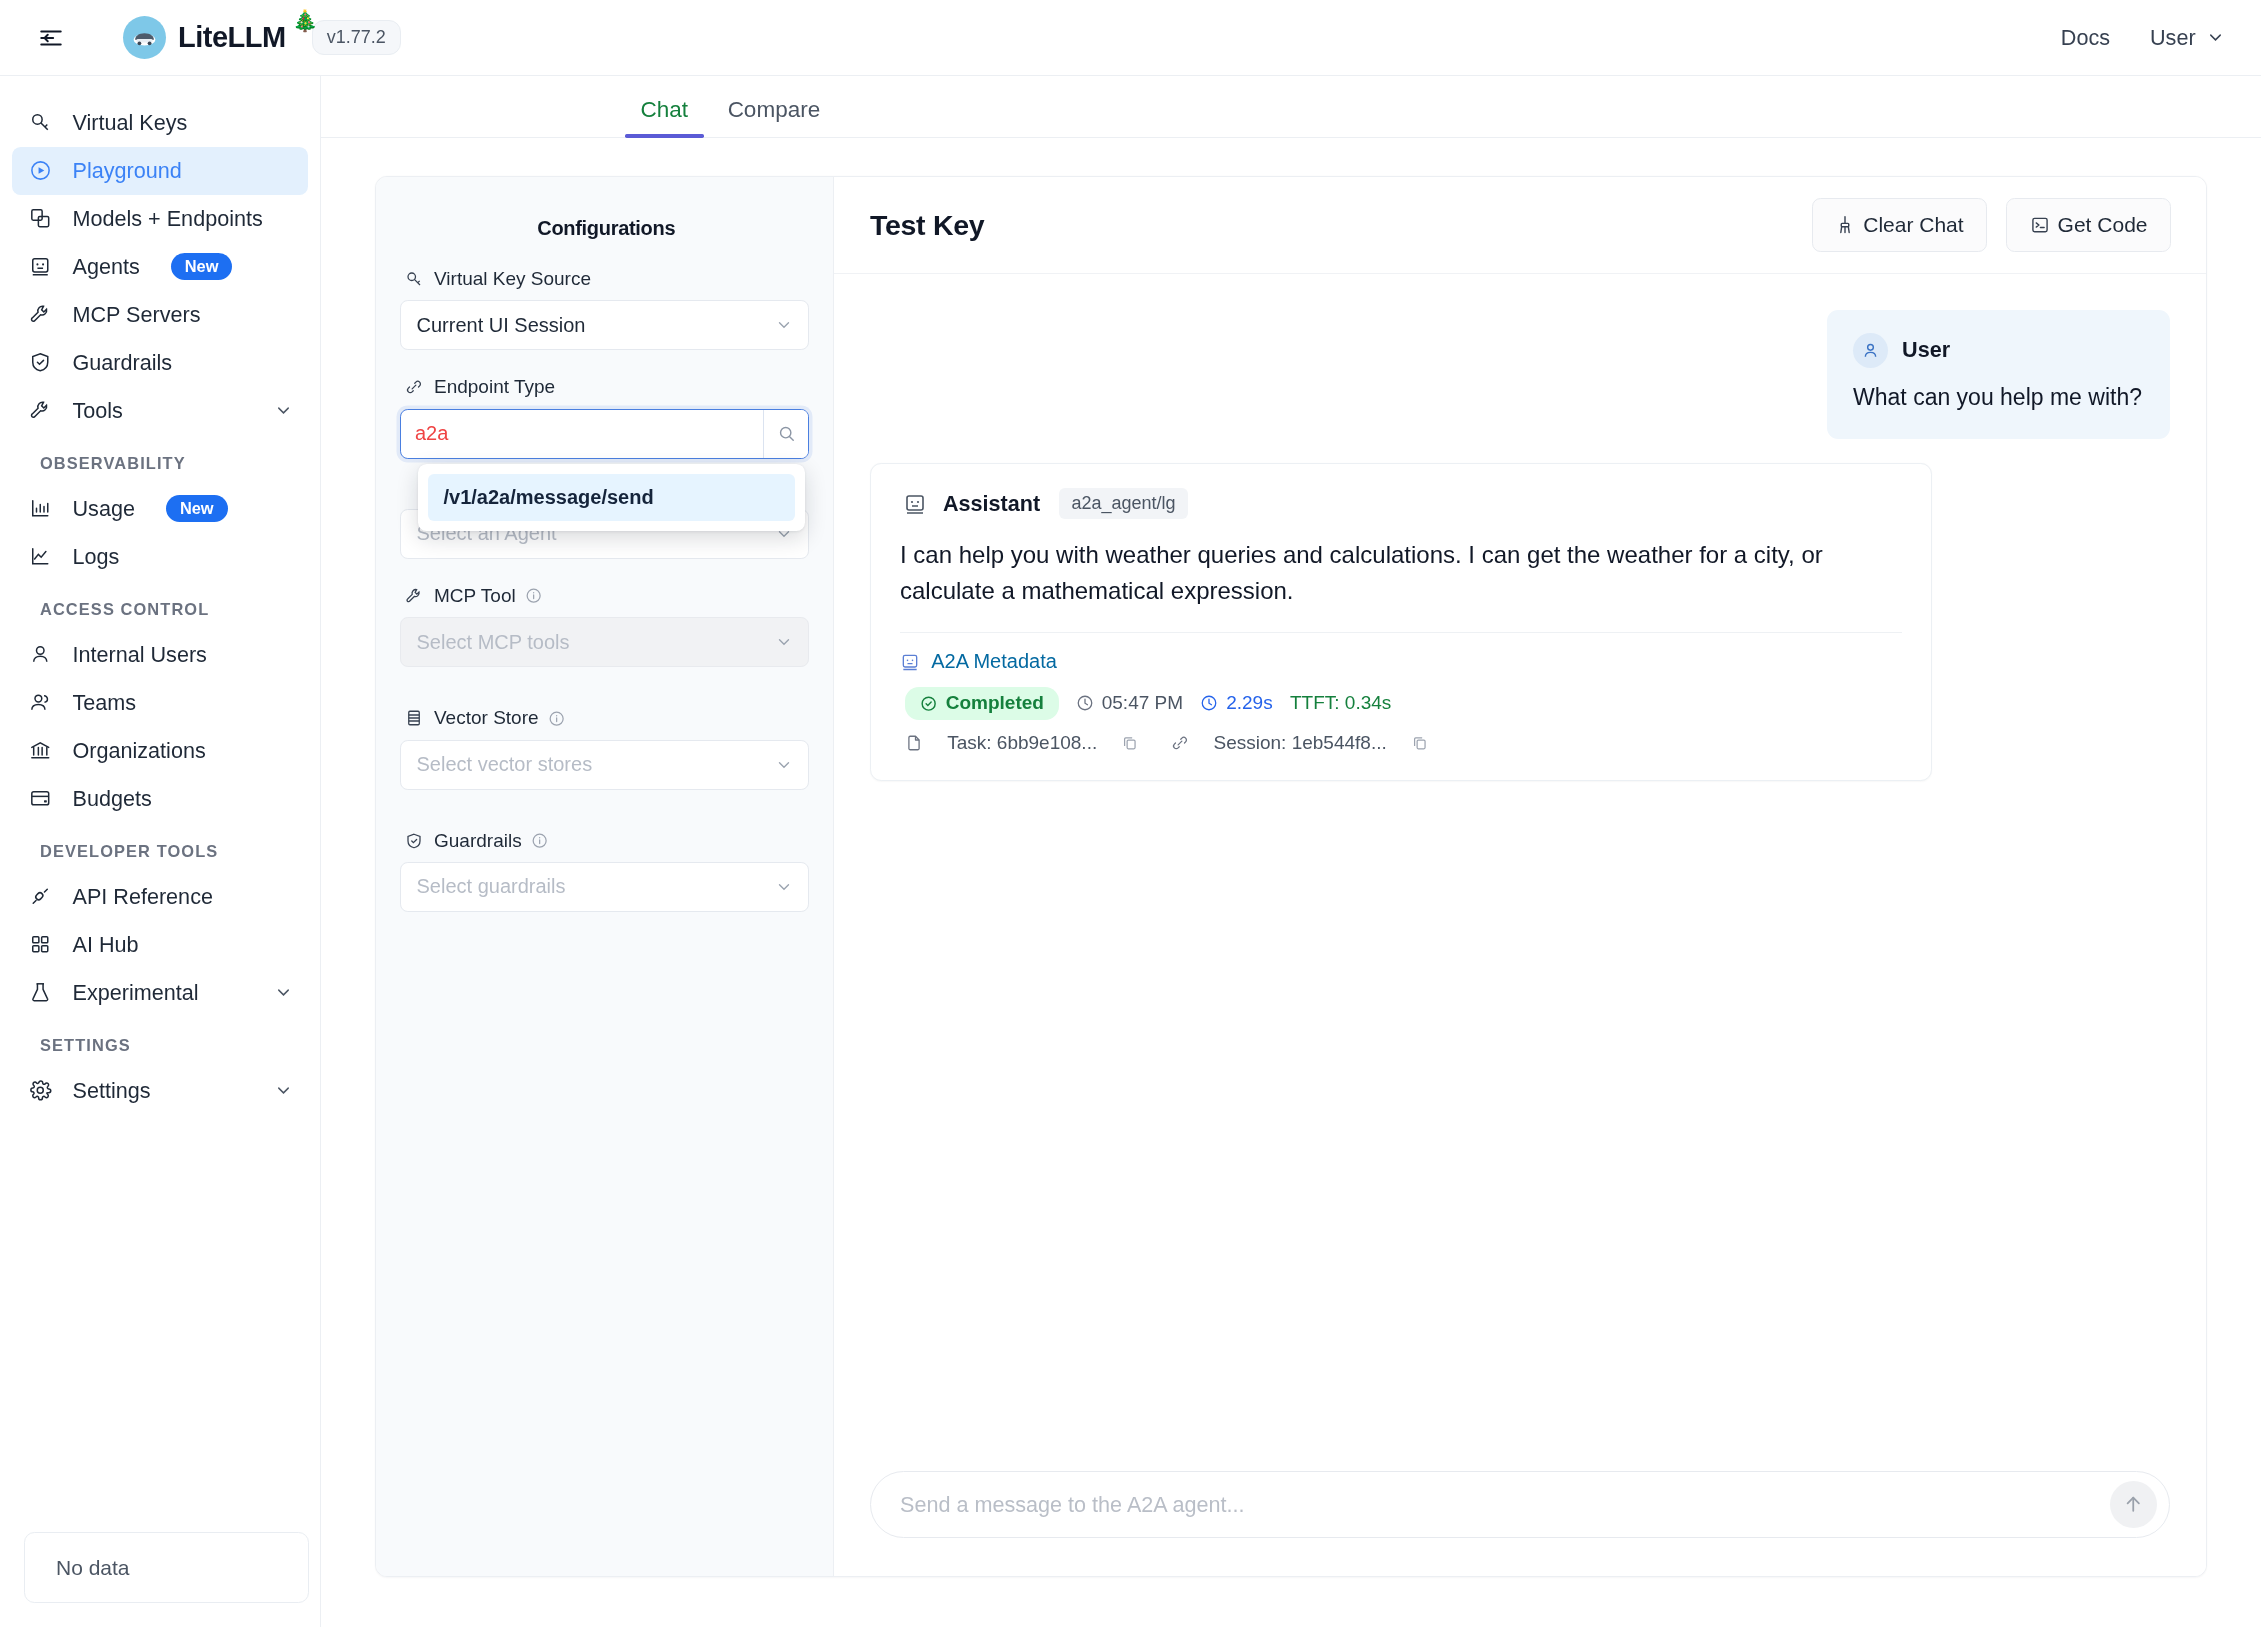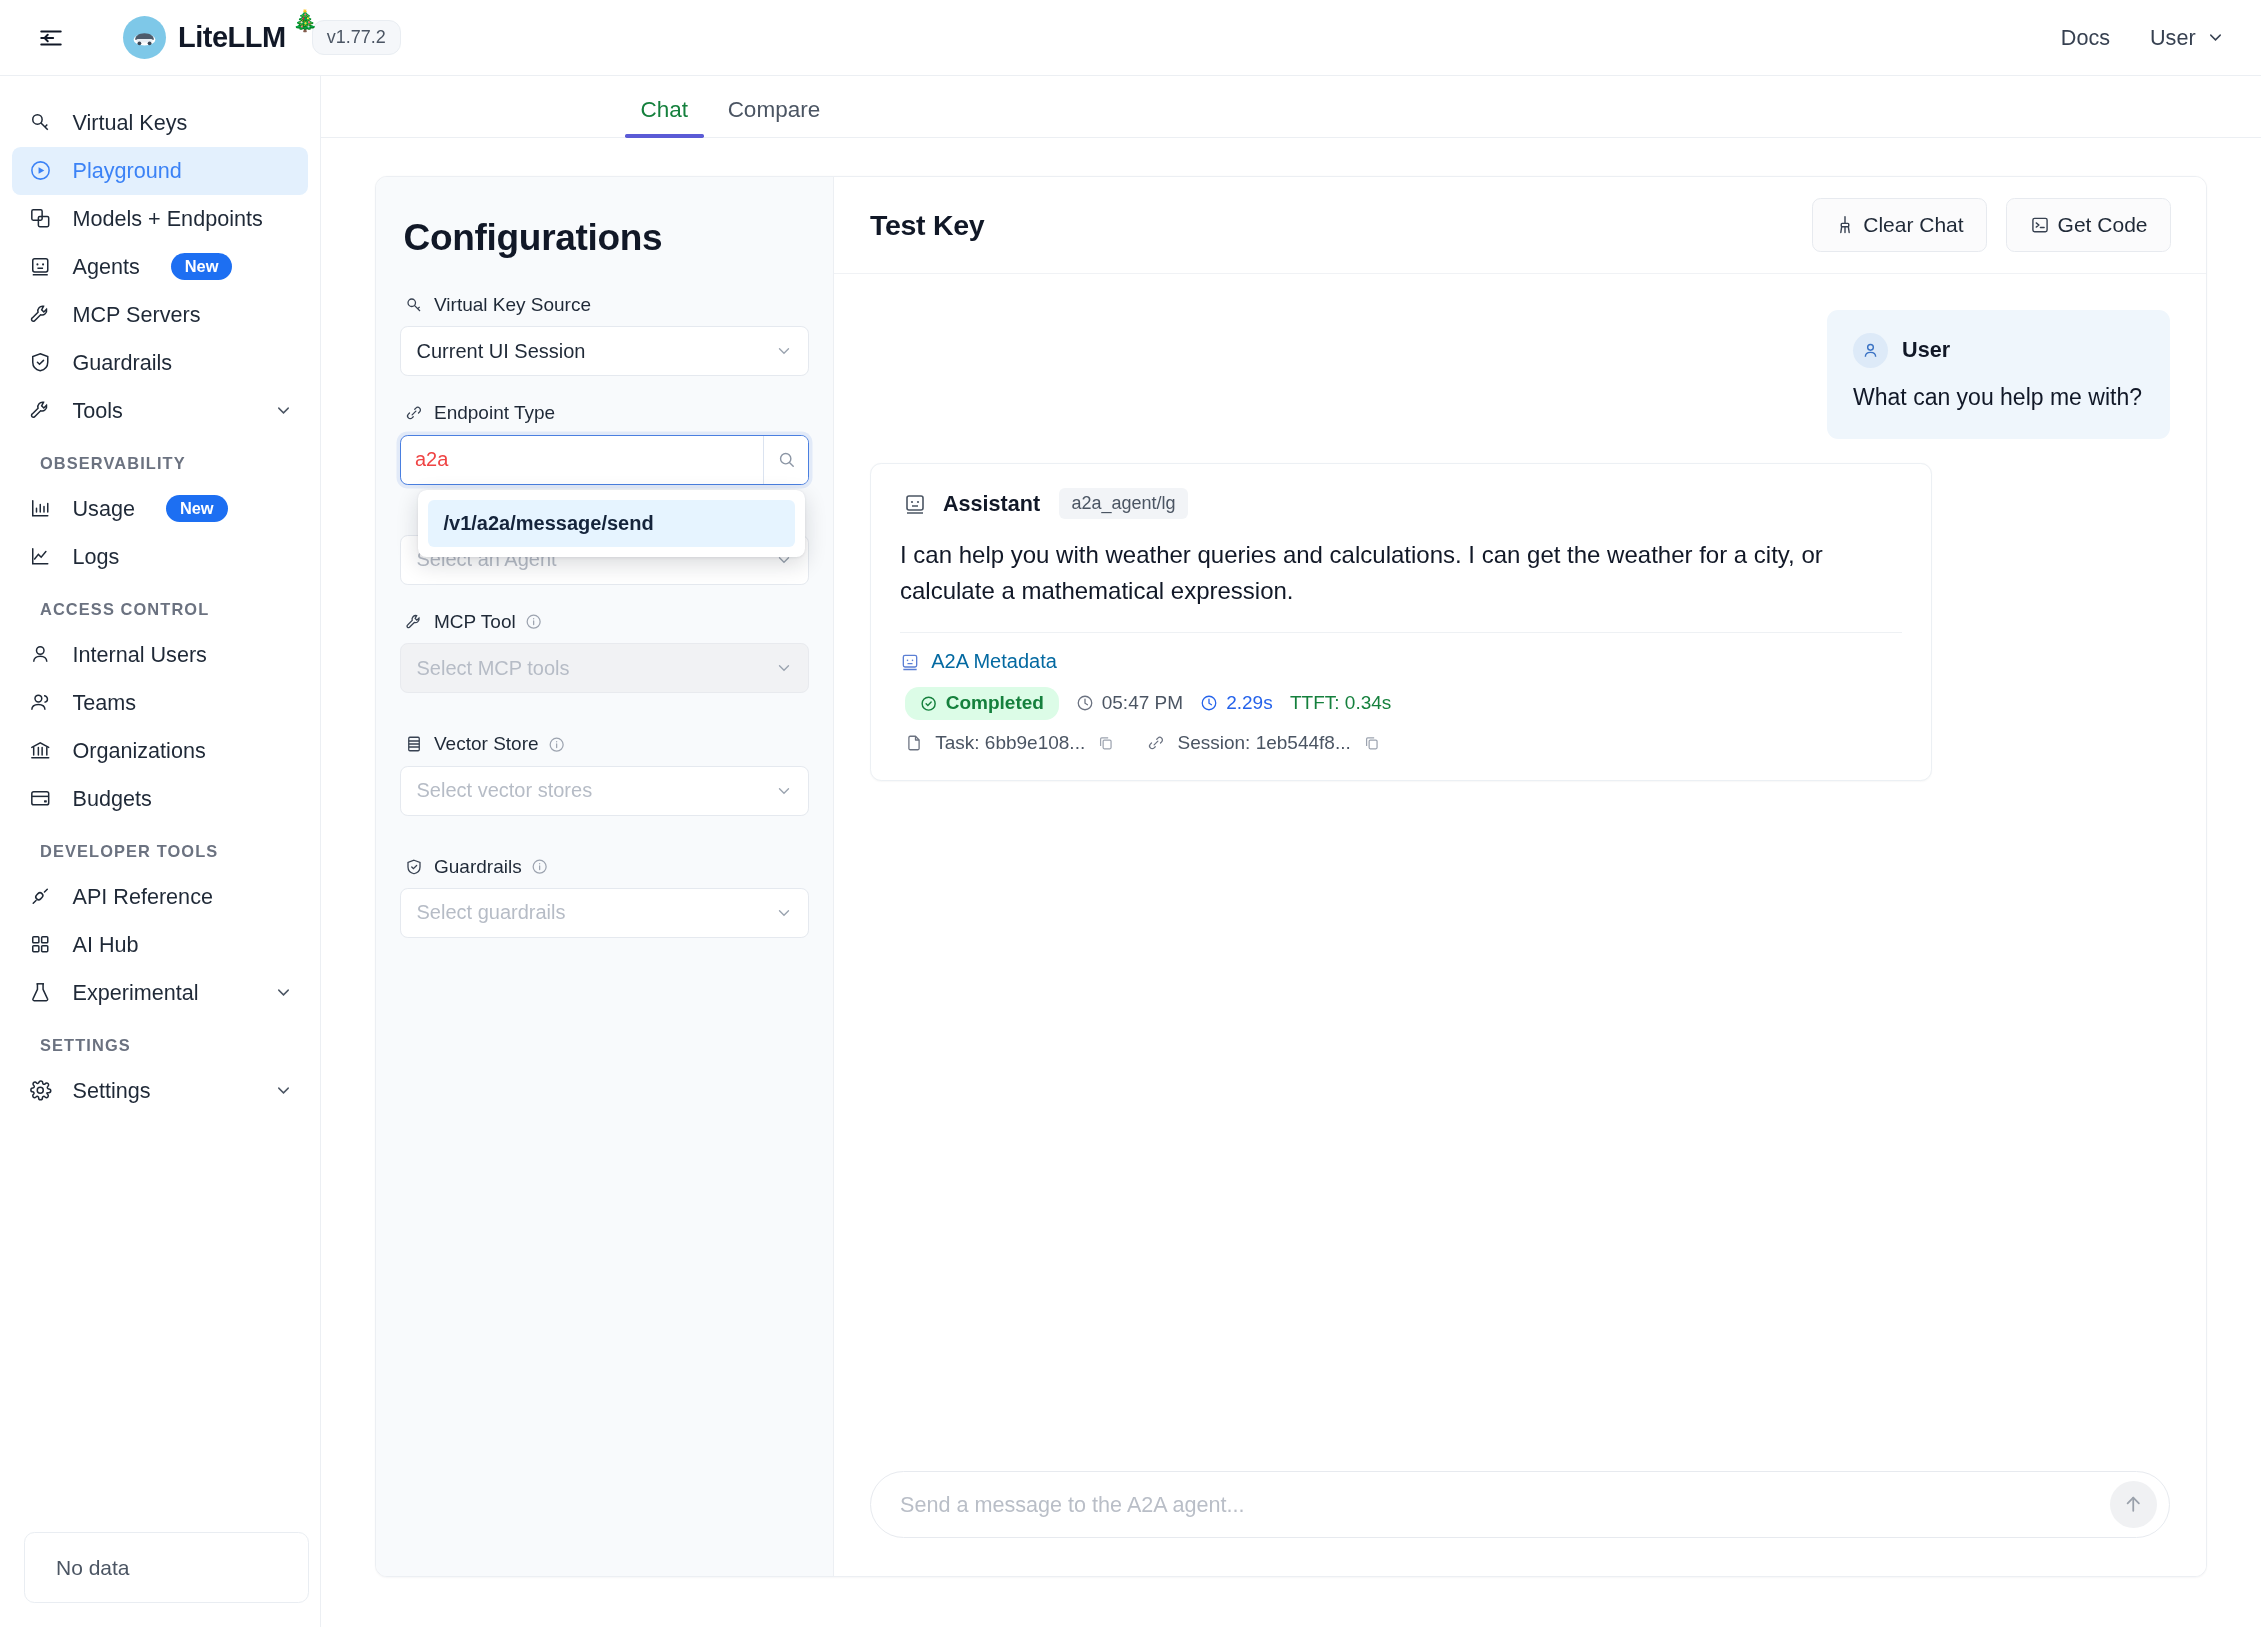--- a/index.html
+++ b/index.html
@@ -118,22 +118,22 @@
 
   
   .config-panel {
     width: 458px; flex: 0 0 458px;
     background: #f8fafc;
     border-right: 0.9px solid #eceff3;
     padding: 40px 24px 35px 24px;
     position: relative;
   }
   .config-title {
-    font-size: 37px; font-weight: 700; color: #111827;
-    letter-spacing: -0.3px; margin-bottom: 35px; padding-left: 3.5px;
+    font-size: 20px; font-weight: 700; color: #111827;
+    letter-spacing: -0.3px; margin-bottom: 28px; padding-left: 3.5px; text-align: center;
   }
   .field-label {
     display: flex; align-items: center; gap: 9.5px;
     font-size: 19px; color: #1f2937; font-weight: 500;
     margin-bottom: 10.4px; padding-left: 3.5px;
   }
   .field-label .lbl-ico { width: 21px; height: 21px; display:flex; align-items:center; justify-content:center; color:#374151; }
   .info-ico { color:#9ca3af; display:flex; align-items:center; }
   .select-box {
     height: 50px; border: 0.9px solid #e5e9ef; border-radius: 7.8px;
@@ -236,21 +236,21 @@
     background: #dcfce7; color: #15803d;
     border-radius: 14px; padding: 5.2px 14.7px;
     font-size: 19px; font-weight: 700;
   }
   .meta-chip { display: flex; align-items: center; gap: 7.8px; font-size: 19px; color: #4b5563; }
   .meta-chip.blue { color: #2563eb; }
   .meta-chip.blue .cico { color: #2563eb; }
   .meta-chip .cico { color: #6b7280; display:flex; }
   .meta-ttft { font-size: 19px; color: #15803d; }
   .meta-row2 { display: flex; align-items: center; gap: 33px; padding-left: 5.2px; }
-  .meta-id { display: flex; align-items: center; gap: 12px; font-size: 19px; color: #4b5563; }
+  .meta-id { display: flex; align-items: center; gap: 24px; font-size: 19px; color: #4b5563; }
   .copy-btn { color: #9ca3af; cursor: pointer; display:flex; }
 
   .composer-wrap { flex: 0 0 auto; padding: 0 36px 38px 36px; }
   .composer {
     height: 67px; border: 0.9px solid #e7eaef; border-radius: 35px;
     background: #fff; display: flex; align-items: center;
     padding: 0 12px 0 29px;
   }
   .composer input {
     flex: 1; border: none; outline: none; background: transparent;

